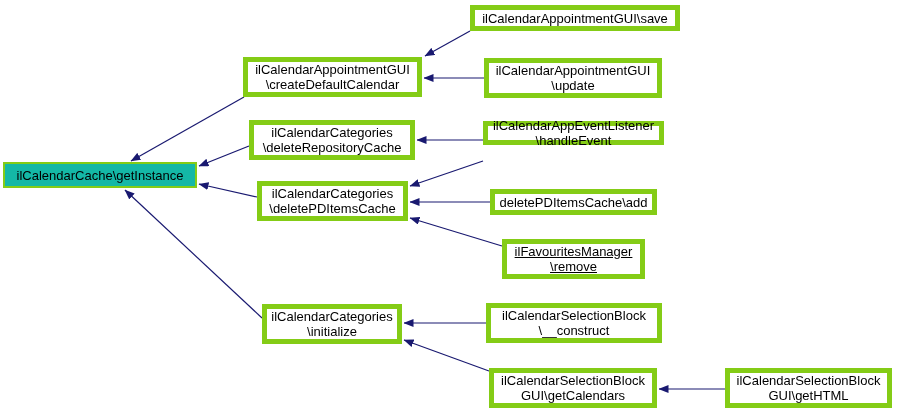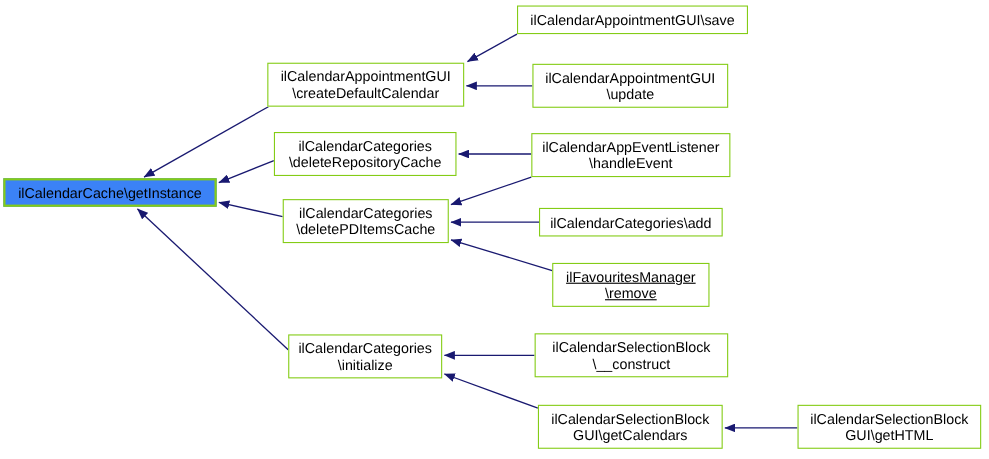--- a/index.html
+++ b/index.html
@@ -21,26 +21,26 @@
     box-sizing: border-box;
     display: flex;
     align-items: center;
     justify-content: center;
     text-align: center;
     white-space: pre-line;
     font-size: 13px;
     line-height: 15px;
     color: #000000;
     background: #ffffff;
-    border: 1px solid #84cc16;
+    border: 5px solid #84cc16;
     padding: 1px 4px;
     cursor: pointer;
   }
   .node.highlight {
-    background: #3b82f6;
+    background: #14b8a6;
     border-width: 2px;
     cursor: default;
   }
 </style>
 </head>
 <body>
 
 <div class="stage">
   <svg id="edges-layer" width="899" height="417" viewBox="0 0 899 417">
       <defs>
@@ -68,23 +68,23 @@
 \createDefaultCalendar</div>
       <div class="node" style="left: 249px; top: 120px; width: 166px; height: 40px;">ilCalendarCategories
 \deleteRepositoryCache</div>
       <div class="node" style="left: 257px; top: 181px; width: 151px; height: 40px;">ilCalendarCategories
 \deletePDItemsCache</div>
       <div class="node" style="left: 262px; top: 304px; width: 140px; height: 40px;">ilCalendarCategories
 \initialize</div>
       <div class="node" style="left: 470px; top: 5px; width: 210px; height: 26px;">ilCalendarAppointmentGUI\save</div>
       <div class="node" style="left: 484px; top: 58px; width: 178px; height: 40px;">ilCalendarAppointmentGUI
 \update</div>
-      <div class="node" style="left: 483px; top: 121px; width: 181px; height: 40px; text-align: center;">ilCalendarAppEventListener
+      <div class="node" style="left: 483px; top: 121px; width: 181px; height: 24px; text-align: center;">ilCalendarAppEventListener
 \handleEvent</div>
-      <div class="node" style="left: 490px; top: 189px; width: 167px; height: 26px;">ilCalendarCategories\add</div>
+      <div class="node" style="left: 490px; top: 189px; width: 167px; height: 26px;">deletePDItemsCache\add</div>
       <div class="node" style="left: 502px; top: 239px; width: 143px; height: 40px; text-decoration: underline;">ilFavouritesManager
 \remove</div>
       <div class="node" style="left: 486px; top: 303px; width: 176px; height: 40px;">ilCalendarSelectionBlock
 \__construct</div>
       <div class="node" style="left: 489px; top: 368px; width: 168px; height: 40px;">ilCalendarSelectionBlock
 GUI\getCalendars</div>
       <div class="node" style="left: 725px; top: 368px; width: 167px; height: 40px;">ilCalendarSelectionBlock
 GUI\getHTML</div>
     </div>
 </div>

